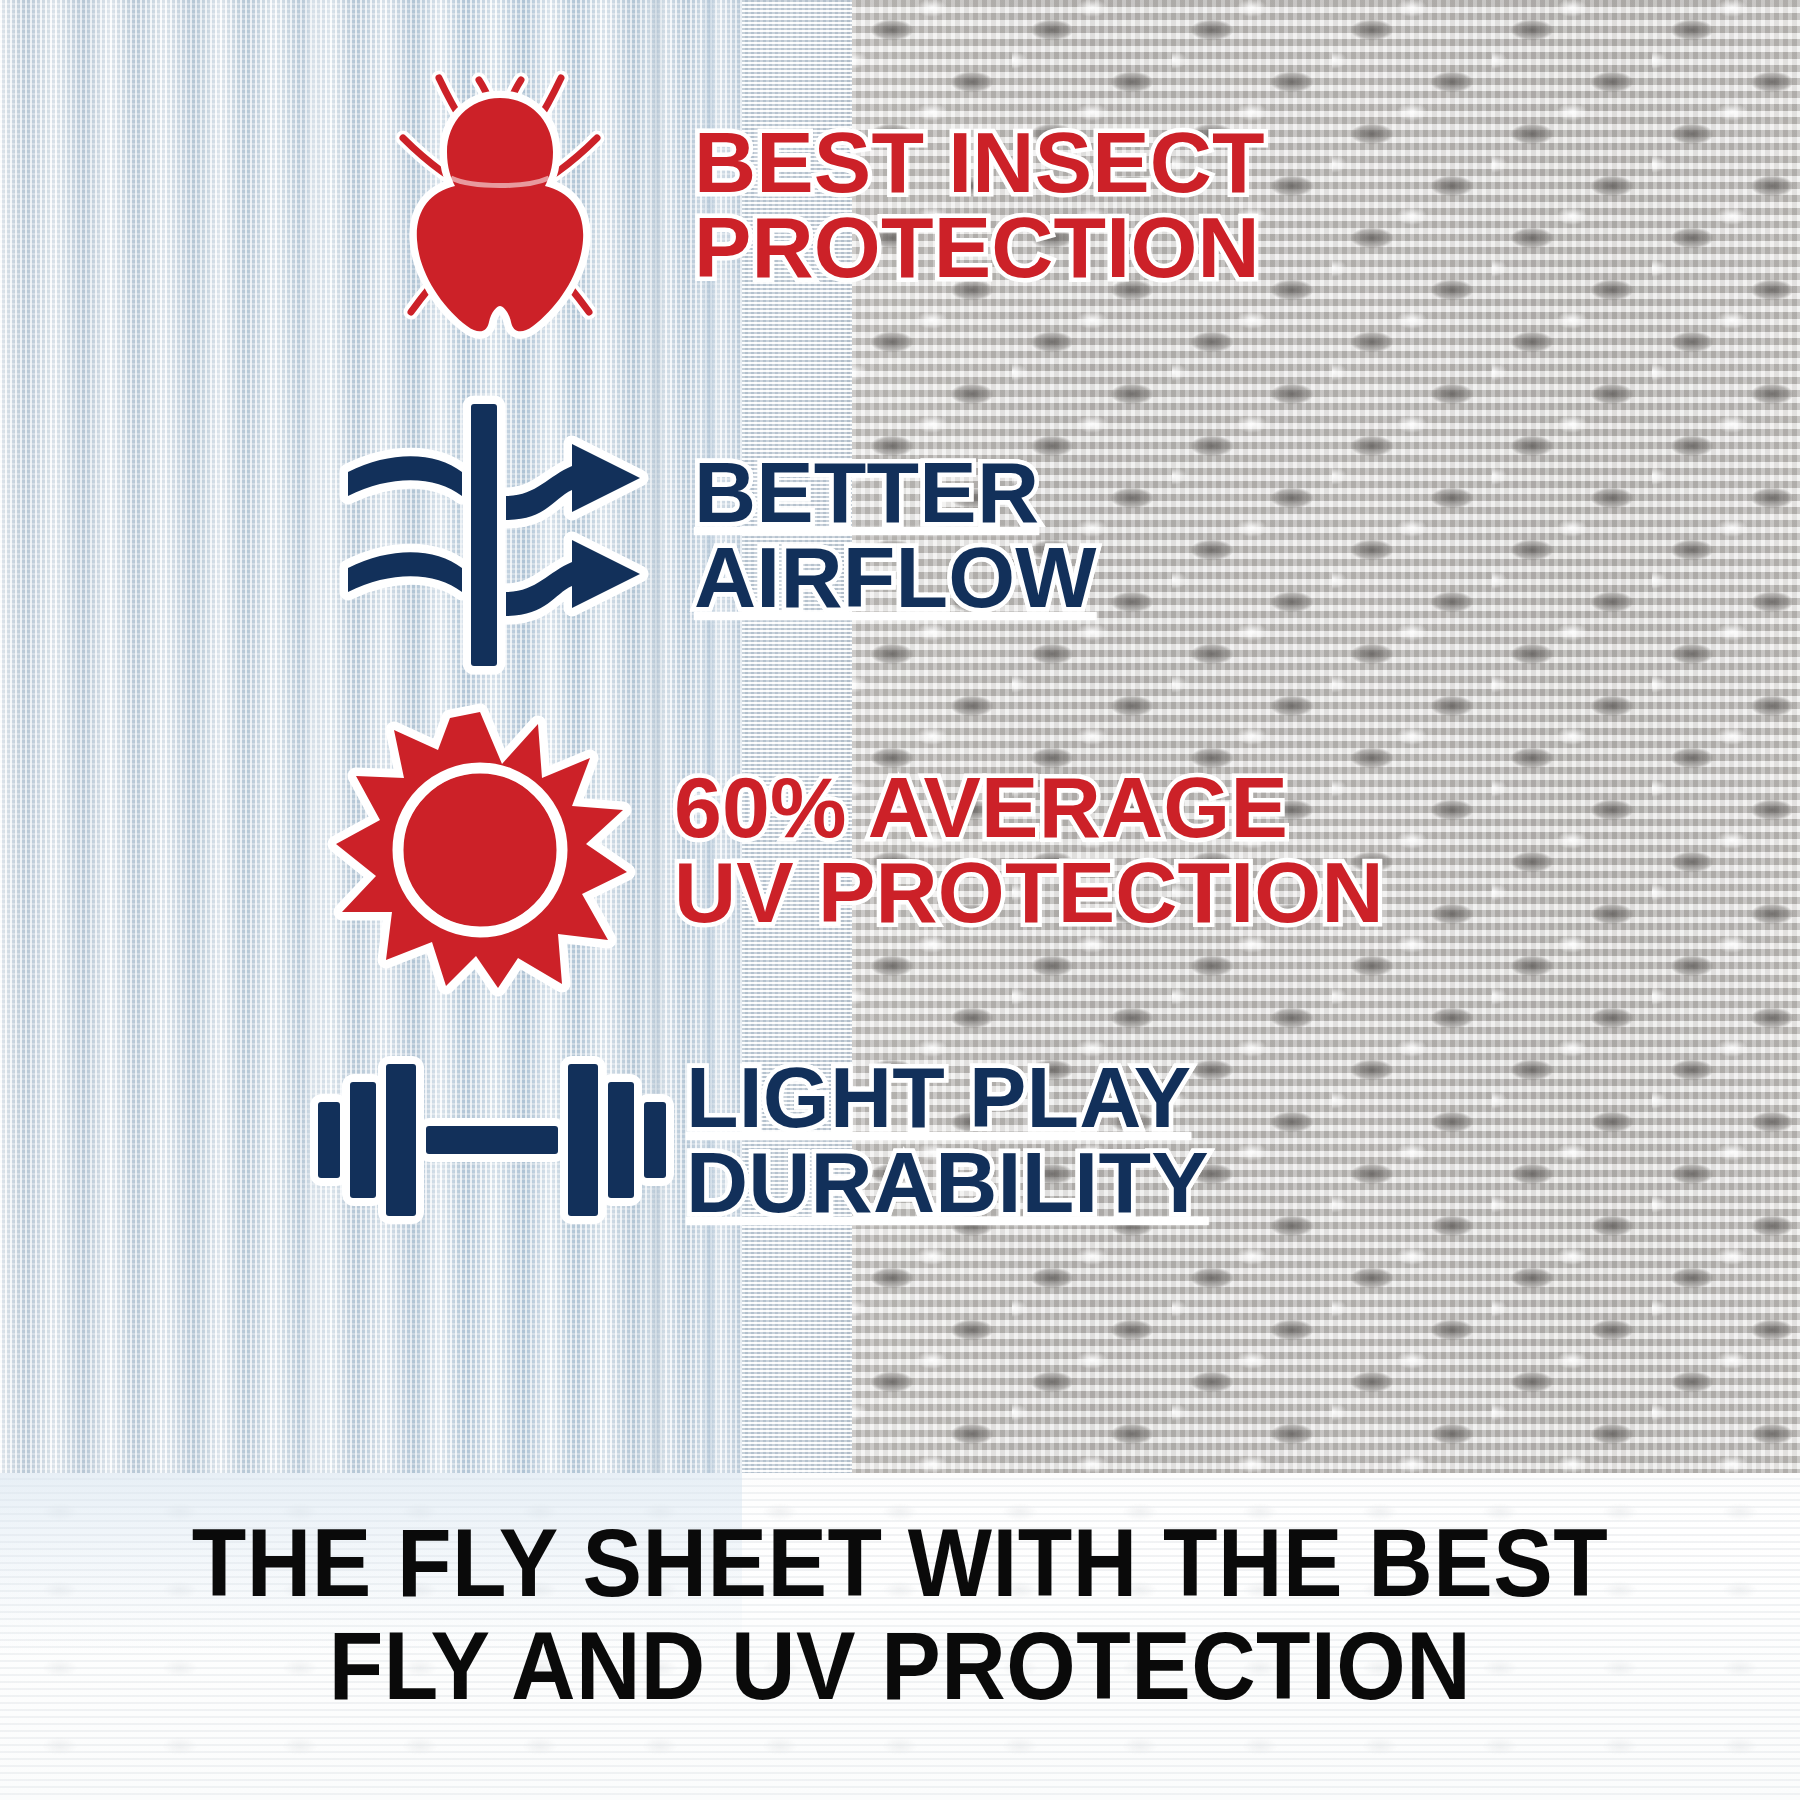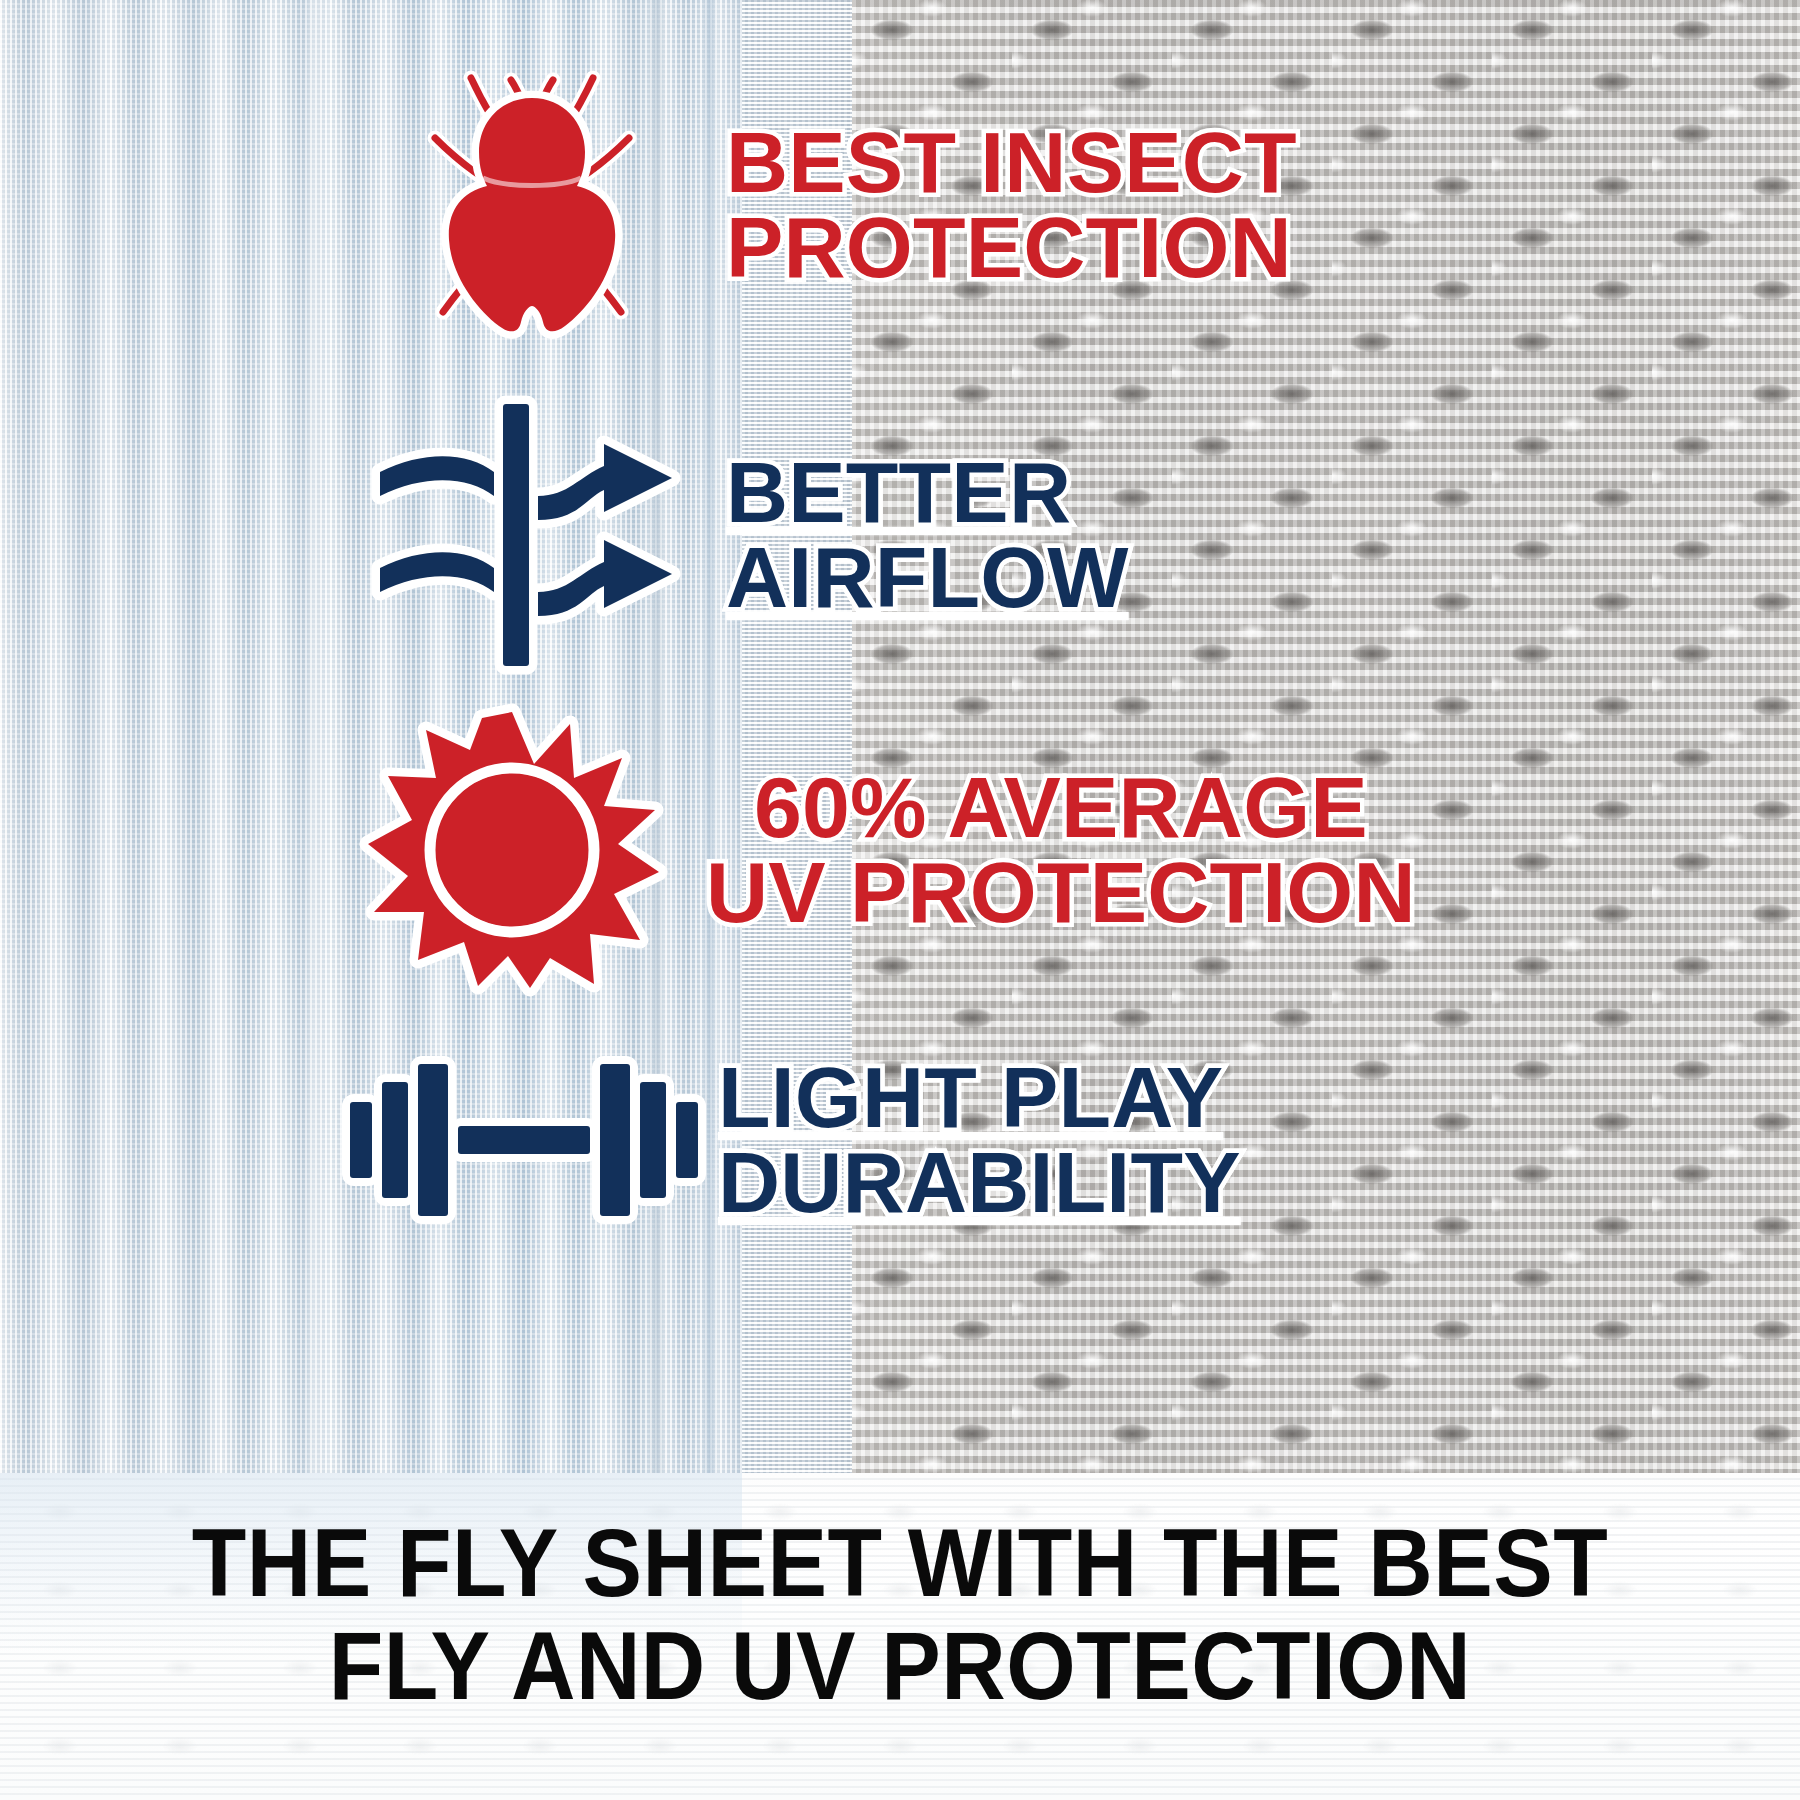--- a/index.html
+++ b/index.html
@@ -96,21 +96,21 @@
   }
   
   .white-band::after{
     content:"";position:absolute;left:0;top:0;width:742px;height:327px;
     background:linear-gradient(180deg,rgba(214,228,240,.55),rgba(255,255,255,0) 55%);
   }
 
   
   .rows{position:absolute;inset:0;}
   .row{
-    position:absolute;display:flex;align-items:center;padding-left:32px;
+    position:absolute;display:flex;align-items:center;
   }
   .icon-cell{
     width:360px;display:flex;align-items:center;justify-content:center;
     flex:0 0 360px;
   }
   .text-cell{
     margin-left:14px;
     line-height:.98;
     letter-spacing:.2px;
   }
@@ -125,21 +125,21 @@
     
     -webkit-text-stroke:9px #ffffff;
     paint-order:stroke fill;
     text-shadow:0 0 2px rgba(255,255,255,.9);
   }
   .red{color:#cc2128;}
   .navy{color:#12305a;text-decoration:underline;}
 
   #row-insect{left:320px;top:60px;}
   #row-airflow{left:320px;top:400px;}
-  #row-uv{left:300px;top:710px;text-align:center;}
+  #row-uv{left:300px;top:710px;}
   #row-durability{left:312px;top:1040px;}
 
   
   .tagline{
     position:absolute;left:0;top:1512px;width:1800px;
     text-align:center;
     color:#0a0a0a;
     font-family:"Liberation Sans Narrow","Liberation Sans",sans-serif;
     font-weight:700;
     font-size:96px;

